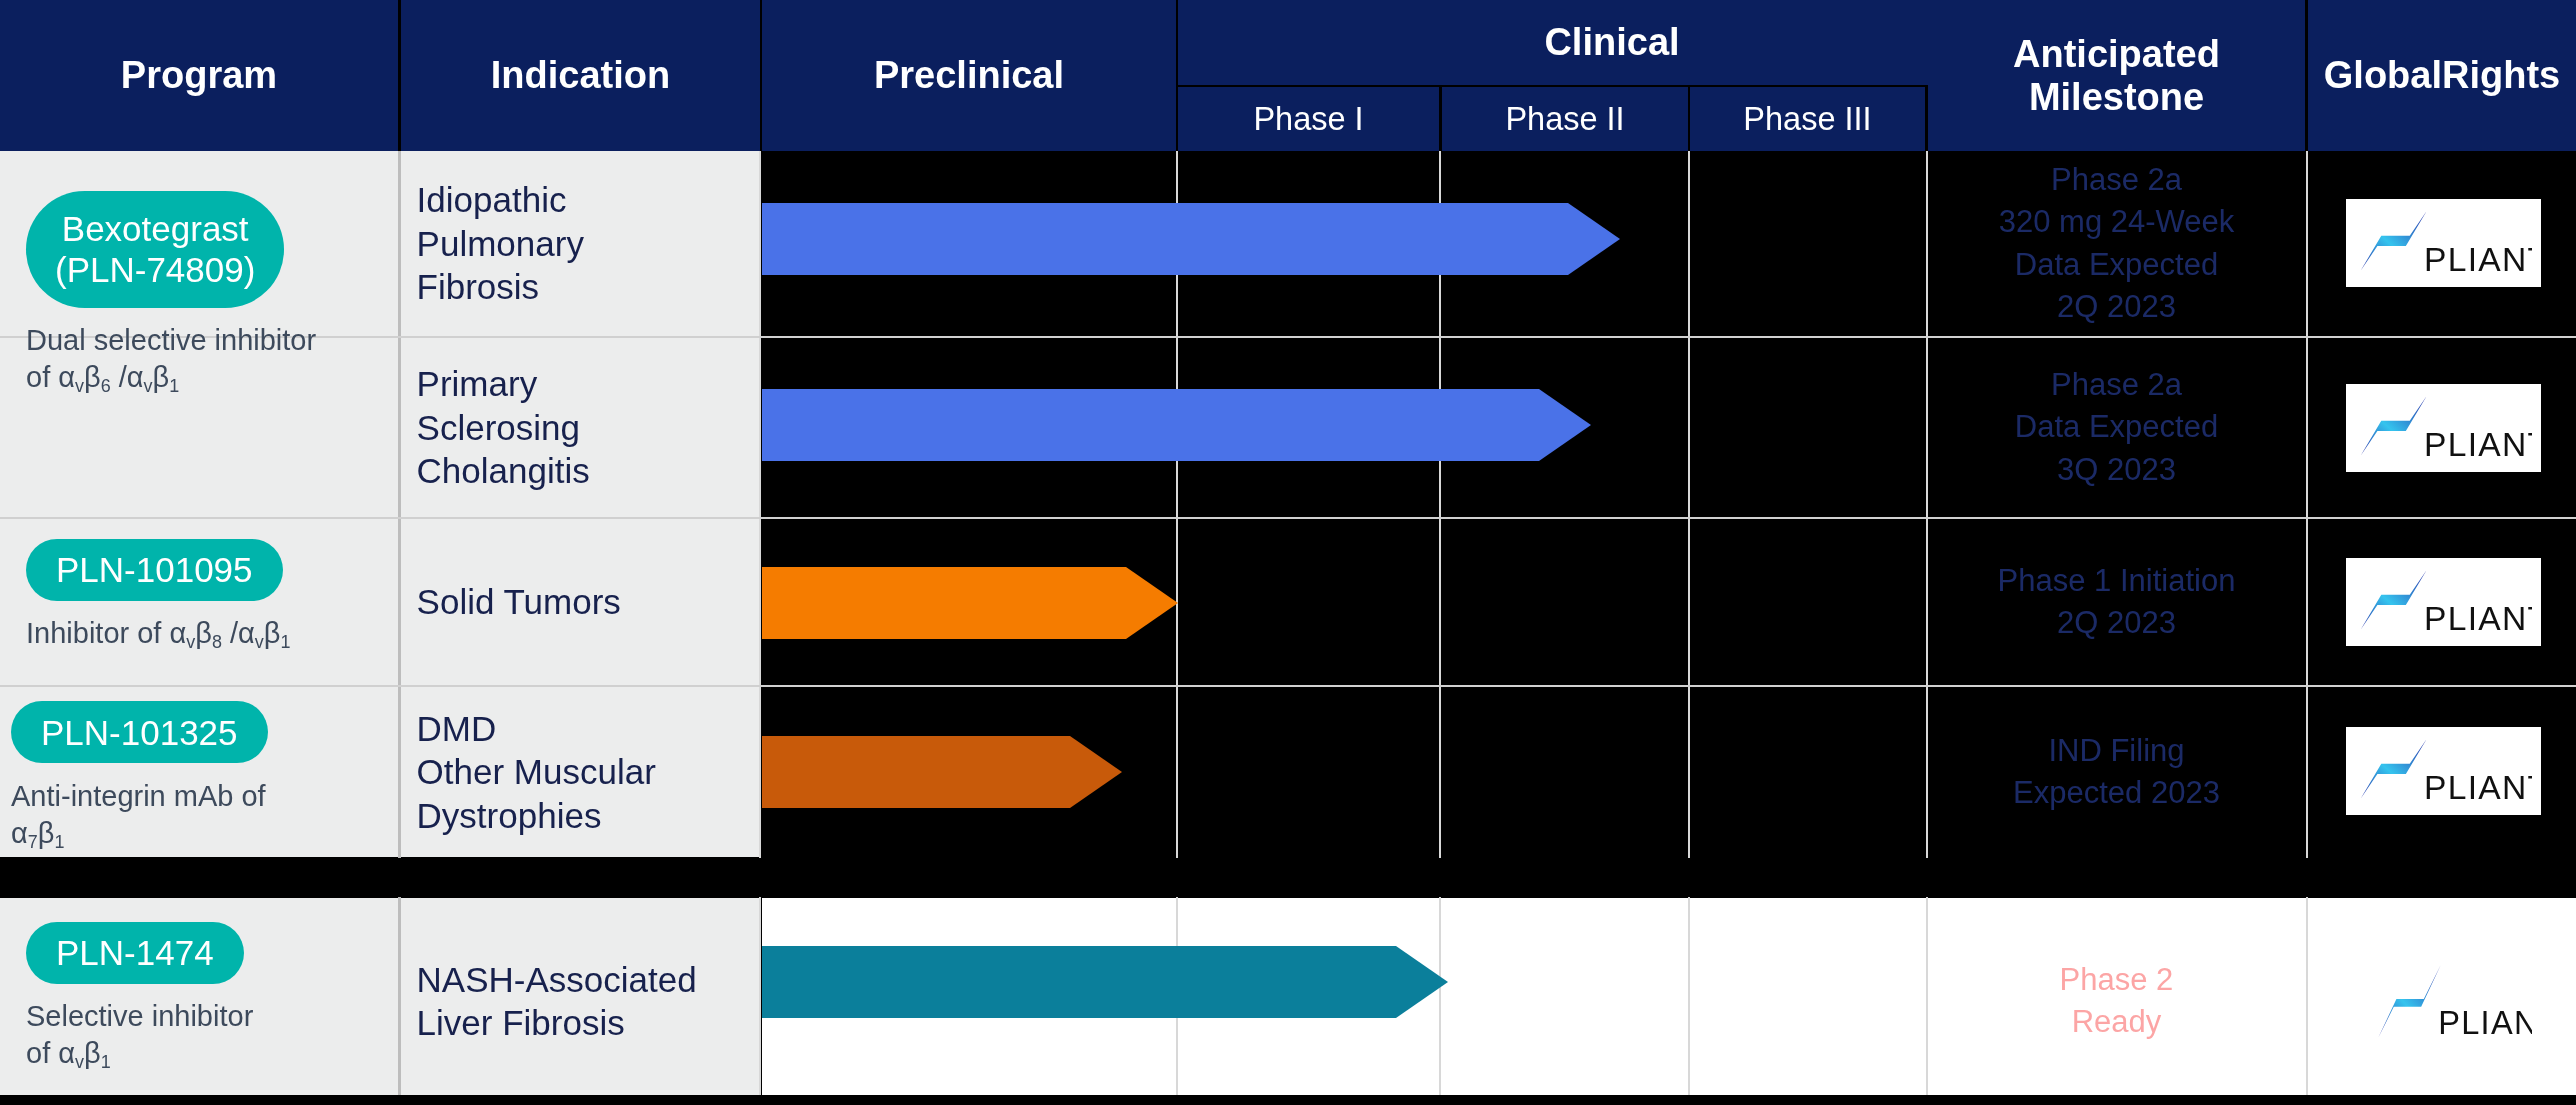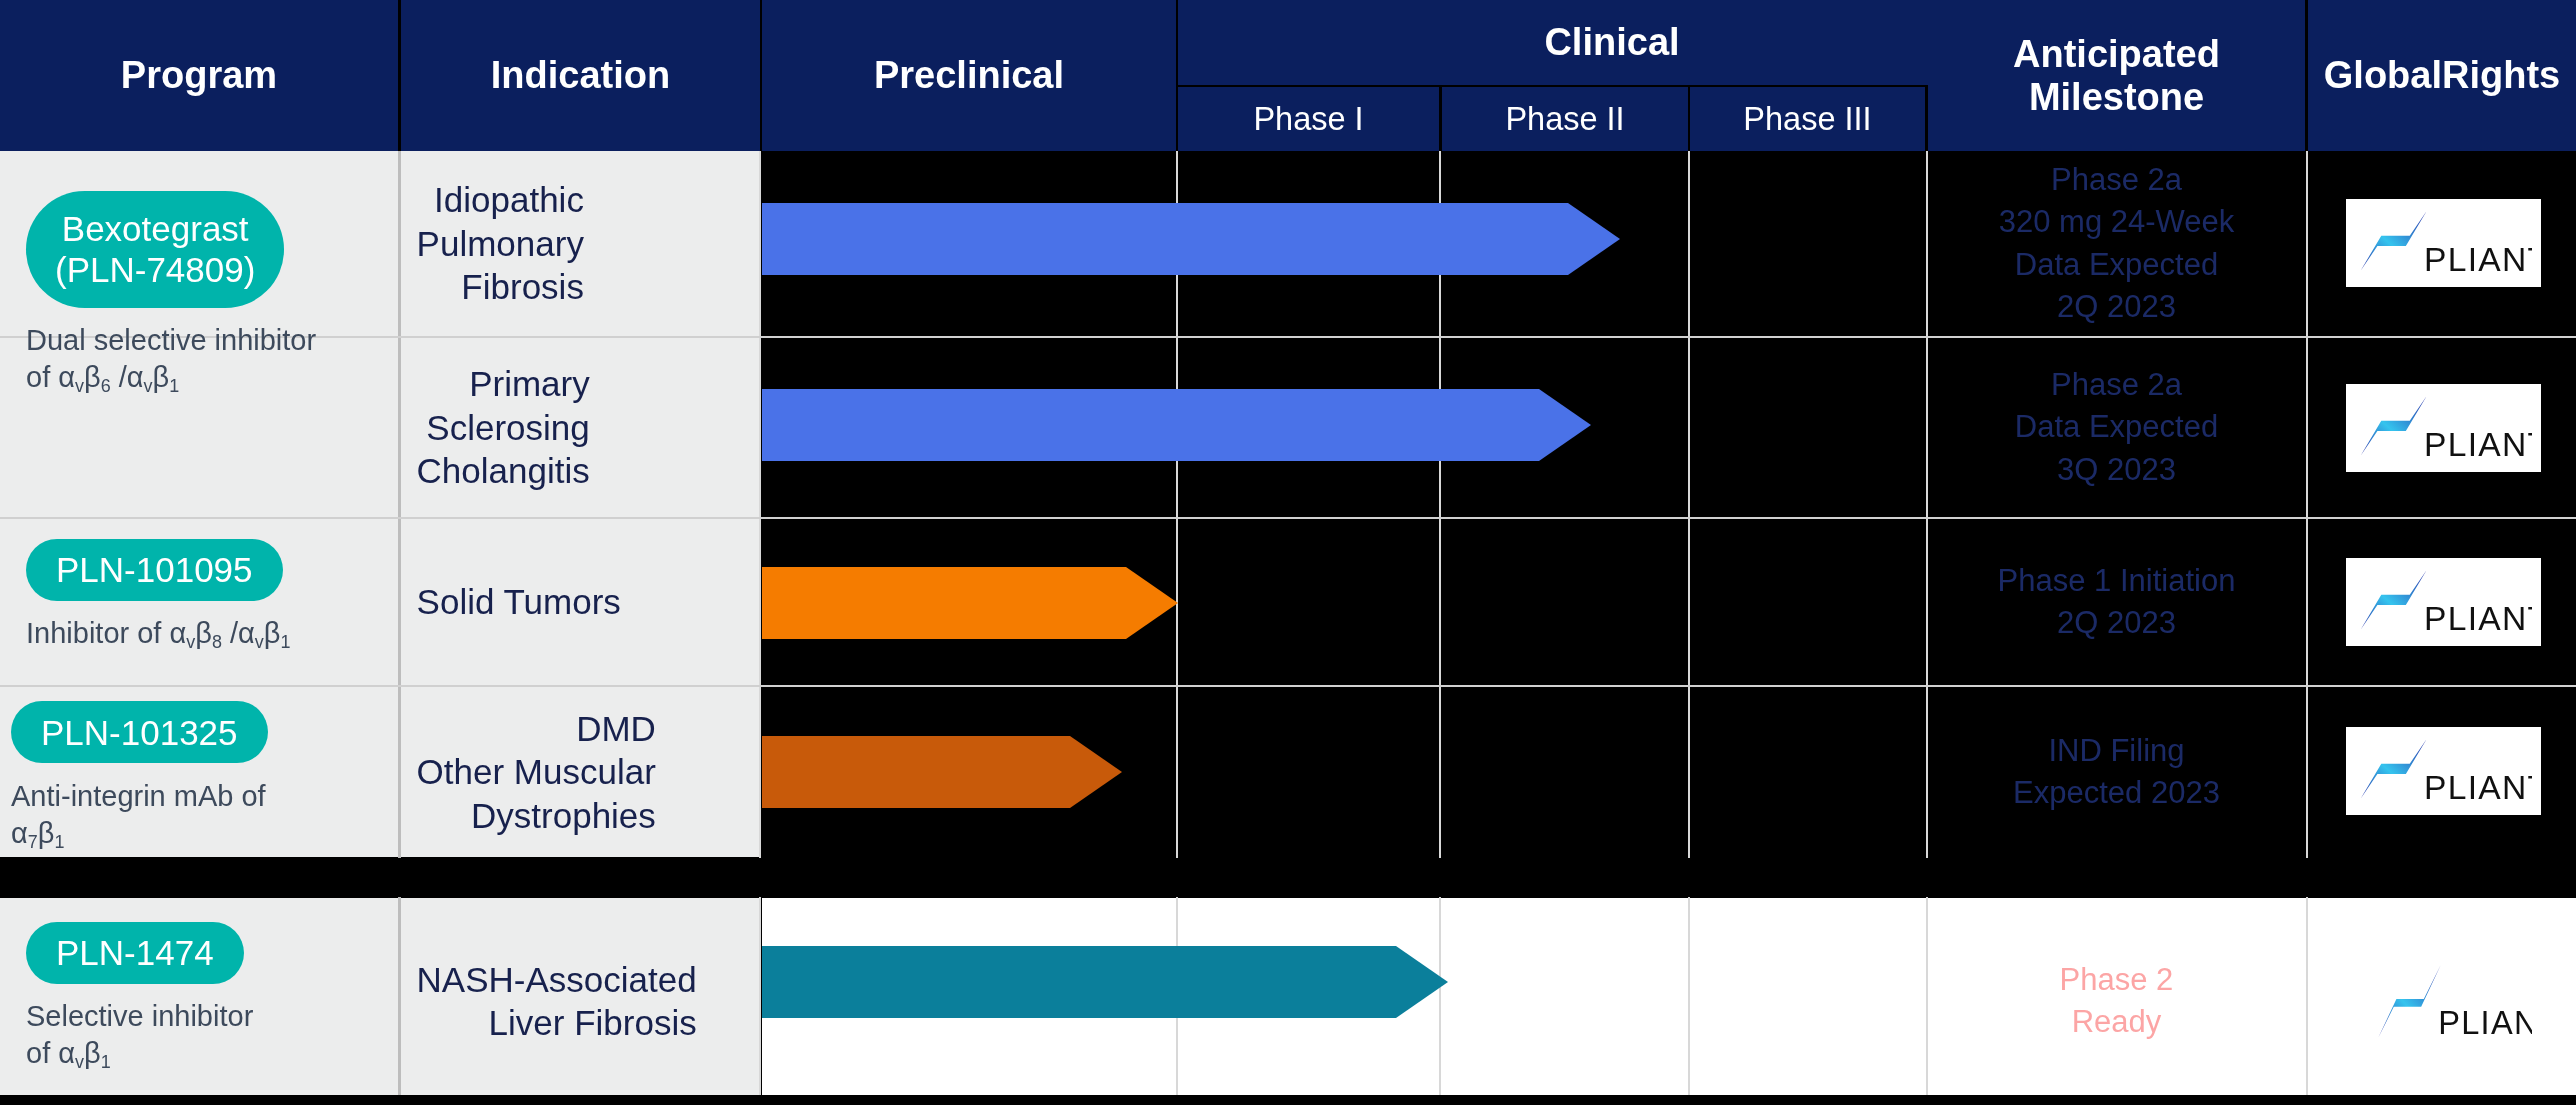--- a/index.html
+++ b/index.html
@@ -30,21 +30,21 @@
   .pill{background:#00b4ab;color:#ffffff;border-radius:650px;
         display:inline-flex;align-items:center;justify-content:center;
         text-align:center;line-height:1.18;box-sizing:border-box;}
   .pill.two{font-size:35px;padding:17px 29px;}
   .pill.one{font-size:35px;padding:10.4px 30px;}
   .progdesc{color:#3d4a5c;font-size:29px;line-height:1.28;margin-top:14.3px;}
   .progdesc sub{font-size:0.62em;vertical-align:-0.28em;}
 
   .indic{position:absolute;box-sizing:border-box;padding:0 15.6px;
          color:#17214d;font-size:35px;line-height:1.24;
-         display:flex;align-items:center;text-align:right;}
+         display:flex;align-items:center;}
 
   .miles{position:absolute;box-sizing:border-box;
          color:#1b2a66;font-size:31px;line-height:1.36;text-align:center;
          display:flex;align-items:center;justify-content:center;}
   .miles.onwhite{color:#fca5a5;}
 
   
   .arrow{position:absolute;}
   .arrow svg{display:block;width:100%;height:100%;}
 

